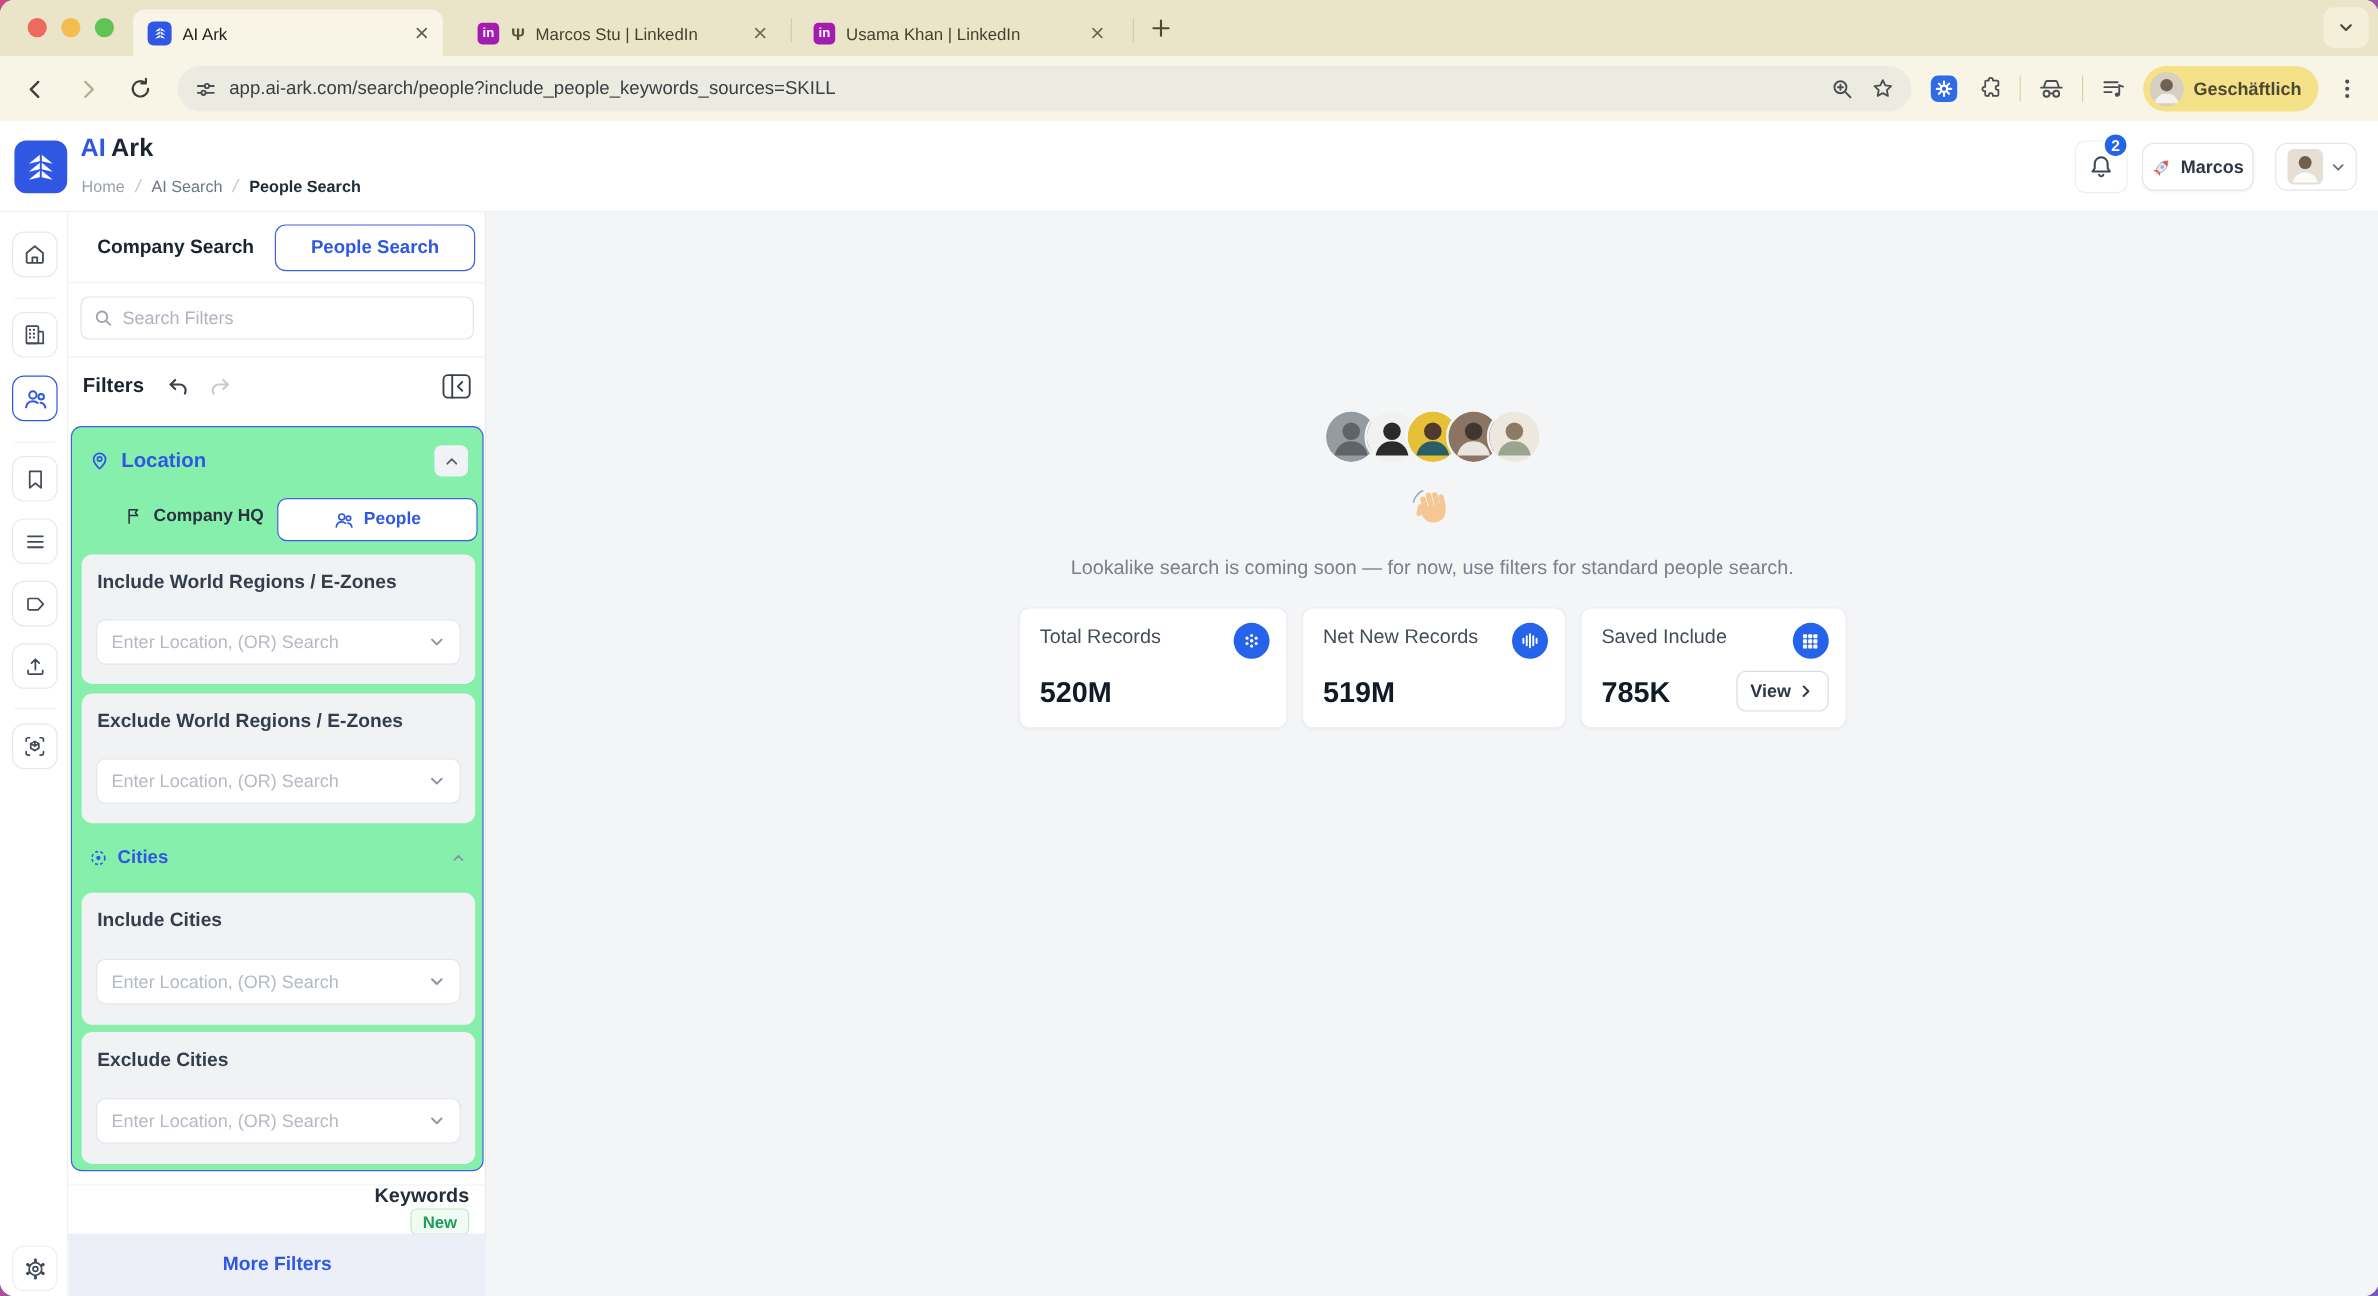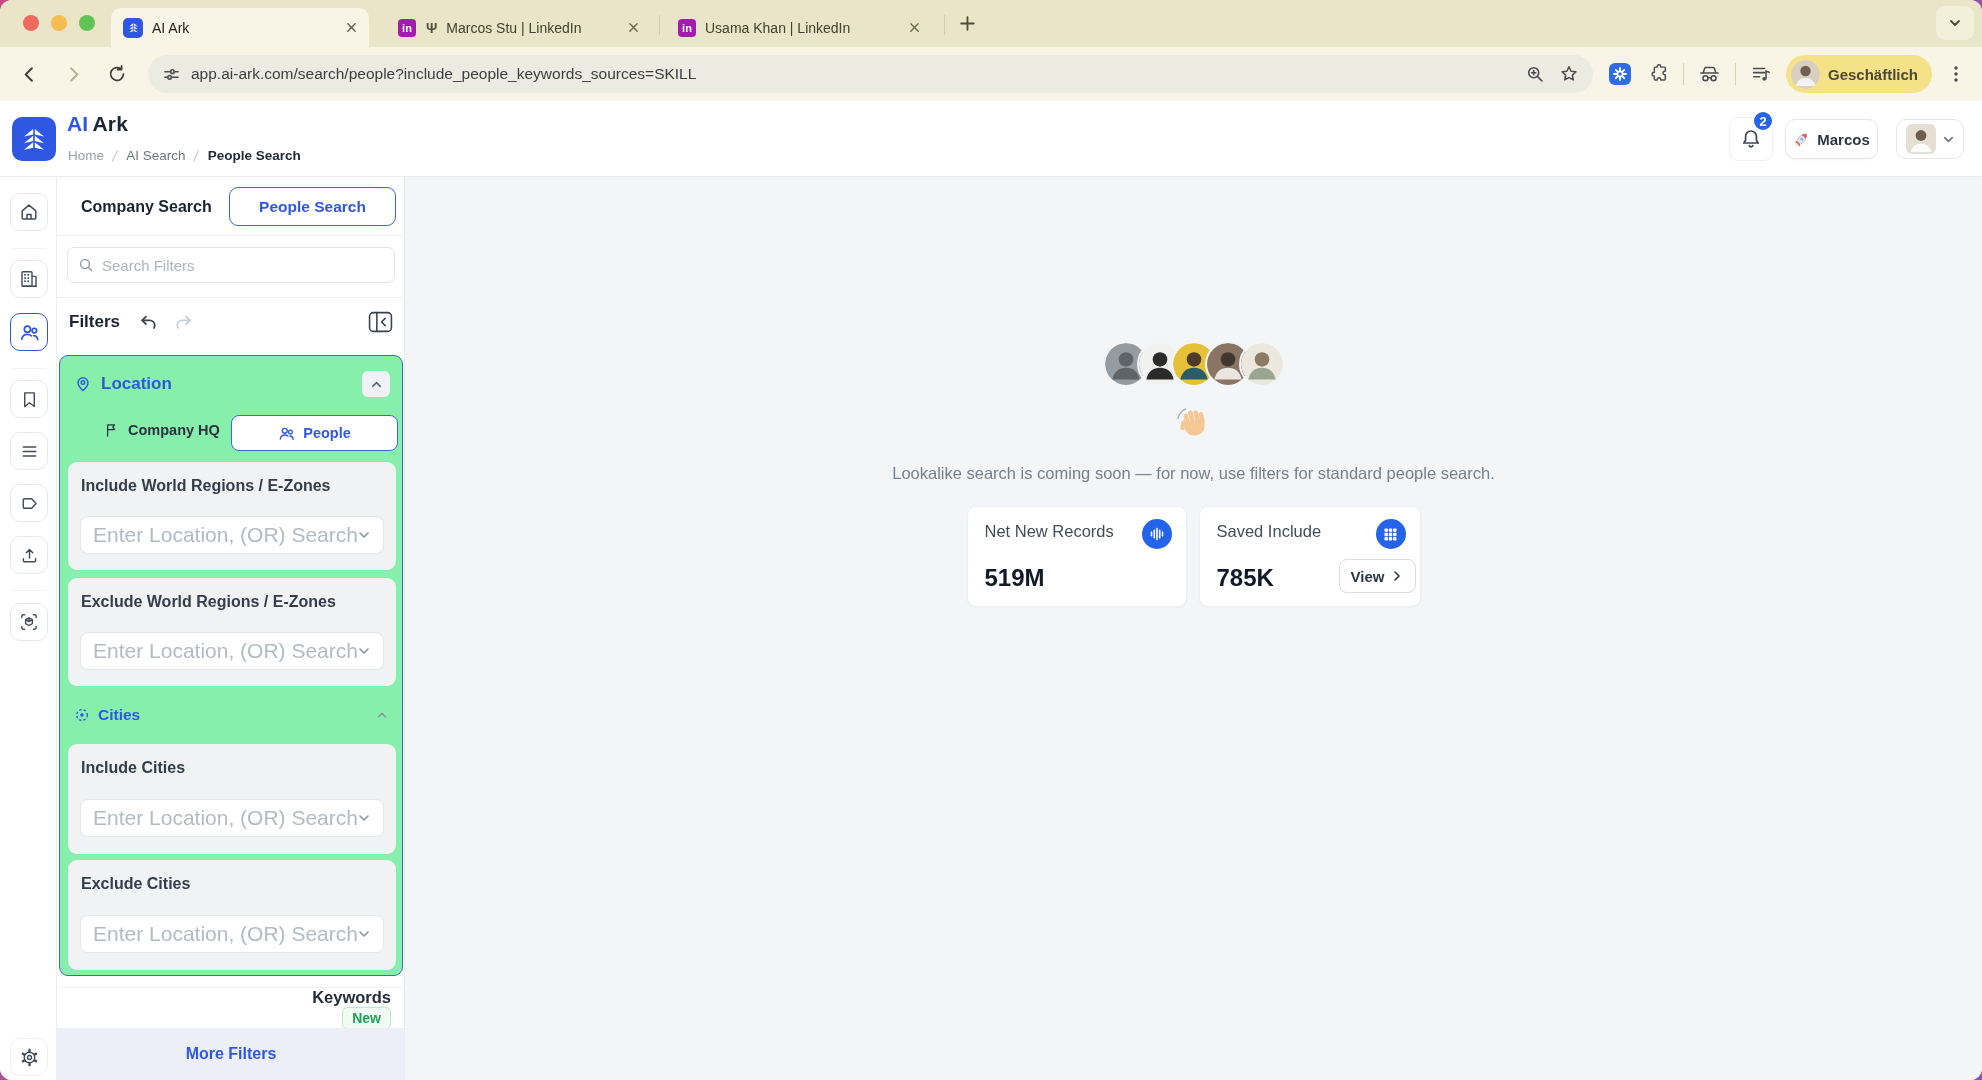--- a/index.html
+++ b/index.html
@@ -85,21 +85,21 @@
     align-items:center; justify-content:center; margin-left:auto; }
   .hqtab { position:absolute; left:44px; top:66px; display:flex; align-items:center; gap:8px;
     font-size:14.5px; font-weight:700; color:#2a323f; }
   .peoplebtn2 { position:absolute; left:171px; top:59px; width:167px; height:36px; border:1.5px solid #3D63E4;
     border-radius:8px; background:#fff; display:flex; align-items:center; justify-content:center; gap:8px;
     font-size:14.5px; font-weight:700; color:#2F57E3; }
   .subcard { position:absolute; left:8px; width:328px; background:#F1F2F4; border-radius:9px; }
   .subcard .lbl { position:absolute; left:13px; top:15px; font-size:16px; font-weight:700; color:#333d4c; }
   .drop { position:absolute; left:12px; width:304px; height:38px; background:#fff; border:1px solid #E4E6EA;
     border-radius:8px; display:flex; align-items:center; padding:0 12px; }
-  .drop .ph { flex:1; font-size:21px; color:#B4BAC4; white-space:nowrap; overflow:hidden; }
+  .drop .ph { flex:1; font-size:15px; color:#B4BAC4; white-space:nowrap; overflow:hidden; }
   .citieshdr { position:absolute; left:14px; top:347px; right:14px; height:24px; display:flex; align-items:center; }
   .citieshdr .t { font-size:15.5px; font-weight:700; color:#2F57E3; margin-left:8px; }
 
   .kwrow { position:absolute; left:0; top:810px; width:348px; height:40px; border-top:1px solid #F0F2F5;
     display:flex; align-items:flex-end; padding:0 14px;flex-direction:column; }
   .kwrow .t { font-size:16.5px; font-weight:700; color:#242d3a; margin-left:10px; }
   .newbadge { margin-left:auto; border:1px solid #BBEAC9; background:#F1FBF4; color:#1FA05A;
     font-size:14px; font-weight:600; border-radius:5px; padding:2px 9px; }
   .kwchev { width:26px; height:24px; background:#F0F2F5; border-radius:6px; margin-left:10px;
     display:flex; align-items:center; justify-content:center; }
@@ -115,21 +115,21 @@
   .bigtitle { margin-top:18px; font-size:33px; font-weight:800; color:#1D2A42; letter-spacing:-.2px;
     display:flex; align-items:center; justify-content:center; gap:12px; }
   .subtitle { margin-top:23px; font-size:16.5px; color:#77808c; }
   .cards { margin-top:23px; display:flex; justify-content:center; gap:12px; }
   .card { background:#fff; border:1px solid #ECEEF2; border-radius:9px; height:101px; padding:15px 17px;
     text-align:left; position:relative; box-shadow:0 1px 2px rgba(25,35,60,.03); }
   .card .lbl { font-size:16.5px; color:#424c5b; }
   .card .val { position:absolute; left:17px; bottom:14px; font-size:24px; font-weight:800; color:#101a28; }
   .cicon { position:absolute; right:14px; top:12px; width:30px; height:30px; border-radius:50%;
     background:#2563EB; display:flex; align-items:center; justify-content:center; }
-  .viewbtn { position:absolute; right:4px; bottom:13px; height:34px; width:77px; border:1px solid #D9DDE3;
+  .viewbtn { position:absolute; right:14px; bottom:13px; height:34px; width:77px; border:1px solid #D9DDE3;
     border-radius:8px; background:#fff; display:flex; align-items:center; justify-content:center; gap:7px;
     font-size:15px; font-weight:600; color:#2c3644; }
   svg { display:block; }
 </style>
 </head>
 <body>
 
 <div class="desktop">
 <div class="window">
 
@@ -630,20 +630,37 @@
               <rect x="5.2" y="12.5" width="4.4" height="10" rx="2.2" transform="rotate(26 7.4 17.5)"></rect>
               <path d="M8 19.5c0 6.5 4.2 11 10.6 11 6.3 0 9.9-4.3 9.9-10.8v-3.2H8z"></path>
                 </g>
             <path d="M4.2 8.6c1.2-2.2 3-3.8 5.3-4.6M2 13.4c.3-1.5.8-2.9 1.5-4.1" stroke="#A8B1BD" stroke-width="1.5" fill="none" stroke-linecap="round"></path>
               </svg>
         </div>
 
         <div class="subtitle">Lookalike search is coming soon — for now, use filters for standard people search.</div>
 
         <div class="cards">
+          <div class="card" style="width:224px;">
+            <div class="lbl">Total Records</div>
+            <span class="cicon">
+              <svg width="16" height="16" viewBox="0 0 16 16">
+                    <g fill="#fff">
+                      <circle cx="8" cy="8" r="1.5"></circle>
+                      <circle cx="8" cy="3.6" r="1.3"></circle>
+                      <circle cx="8" cy="12.4" r="1.3"></circle>
+                      <circle cx="4.2" cy="5.8" r="1.3"></circle>
+                      <circle cx="11.8" cy="5.8" r="1.3"></circle>
+                      <circle cx="4.2" cy="10.2" r="1.3"></circle>
+                      <circle cx="11.8" cy="10.2" r="1.3"></circle>
+                    </g>
+                  </svg>
+                </span>
+            <div class="val">520M</div>
+          </div>
           <div class="card" style="width:220px;">
             <div class="lbl">Net New Records</div>
             <span class="cicon">
               <svg width="16" height="16" viewBox="0 0 16 16">
                     <g stroke="#fff" stroke-width="1.6" stroke-linecap="round">
                       <path d="M2.5 6.2v3.6M5.3 4.2v7.6M8 2.6v10.8M10.7 4.2v7.6M13.5 6.2v3.6"></path>
                     </g>
                   </svg>
                 </span>
             <div class="val">519M</div>

